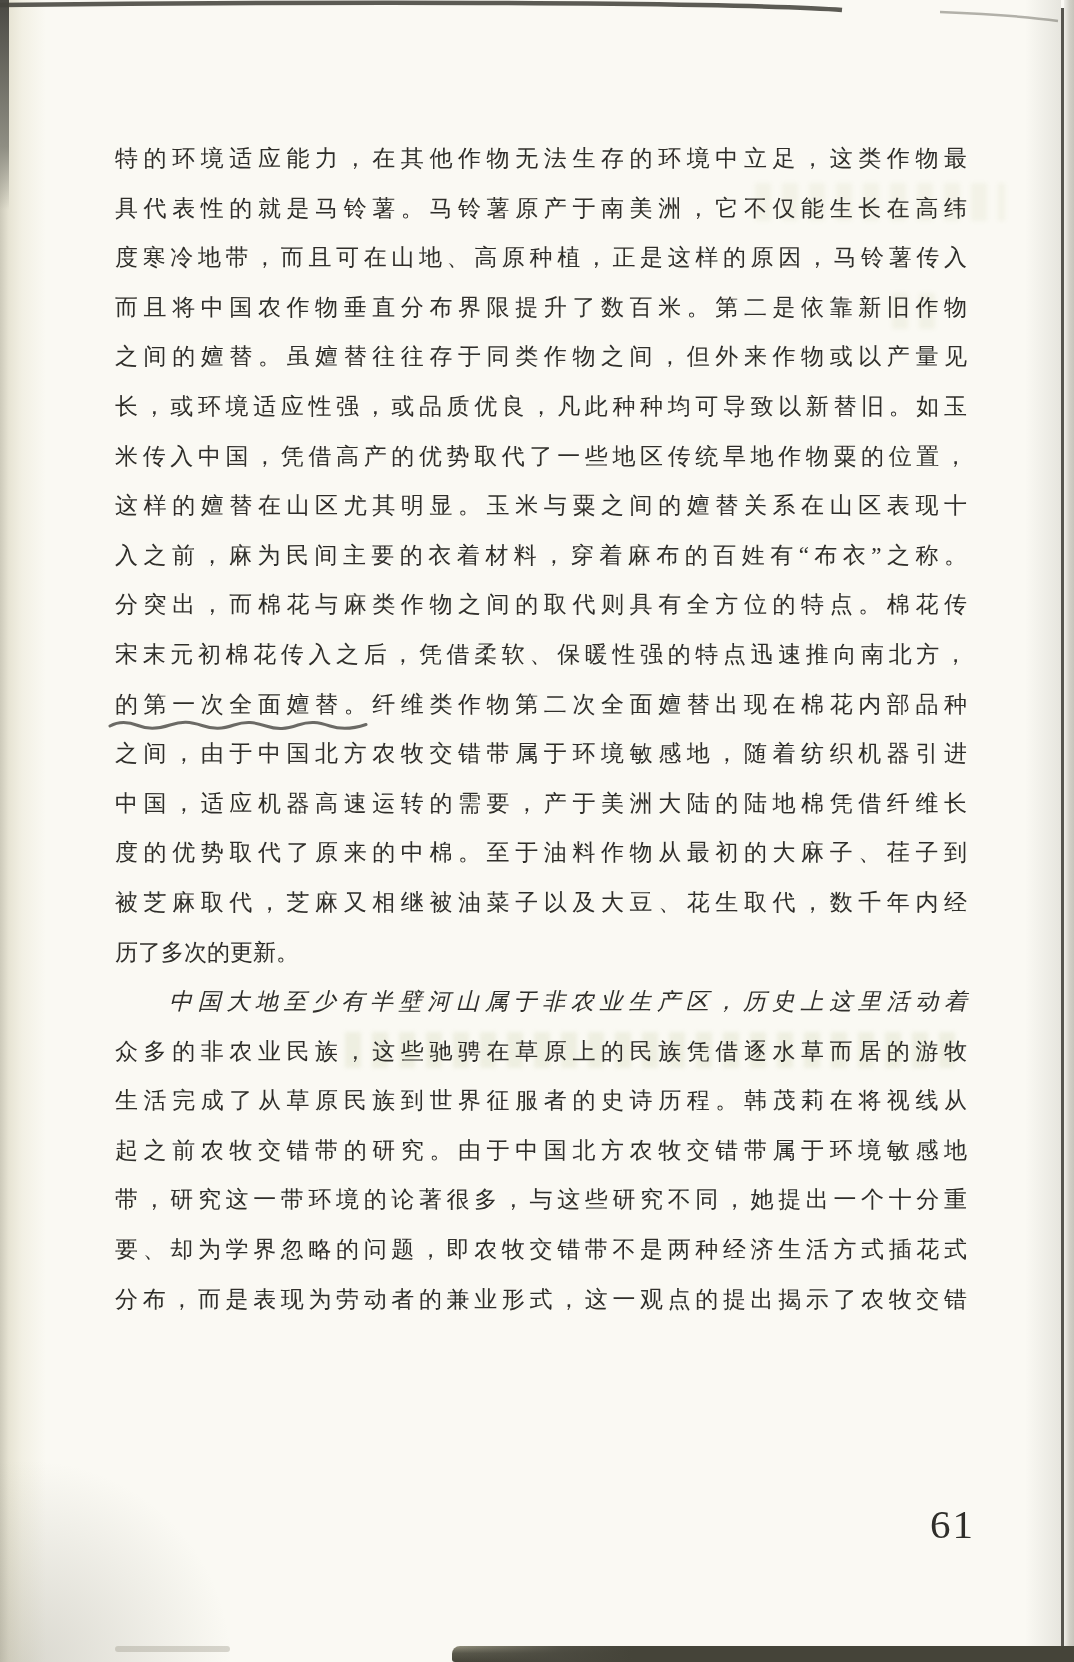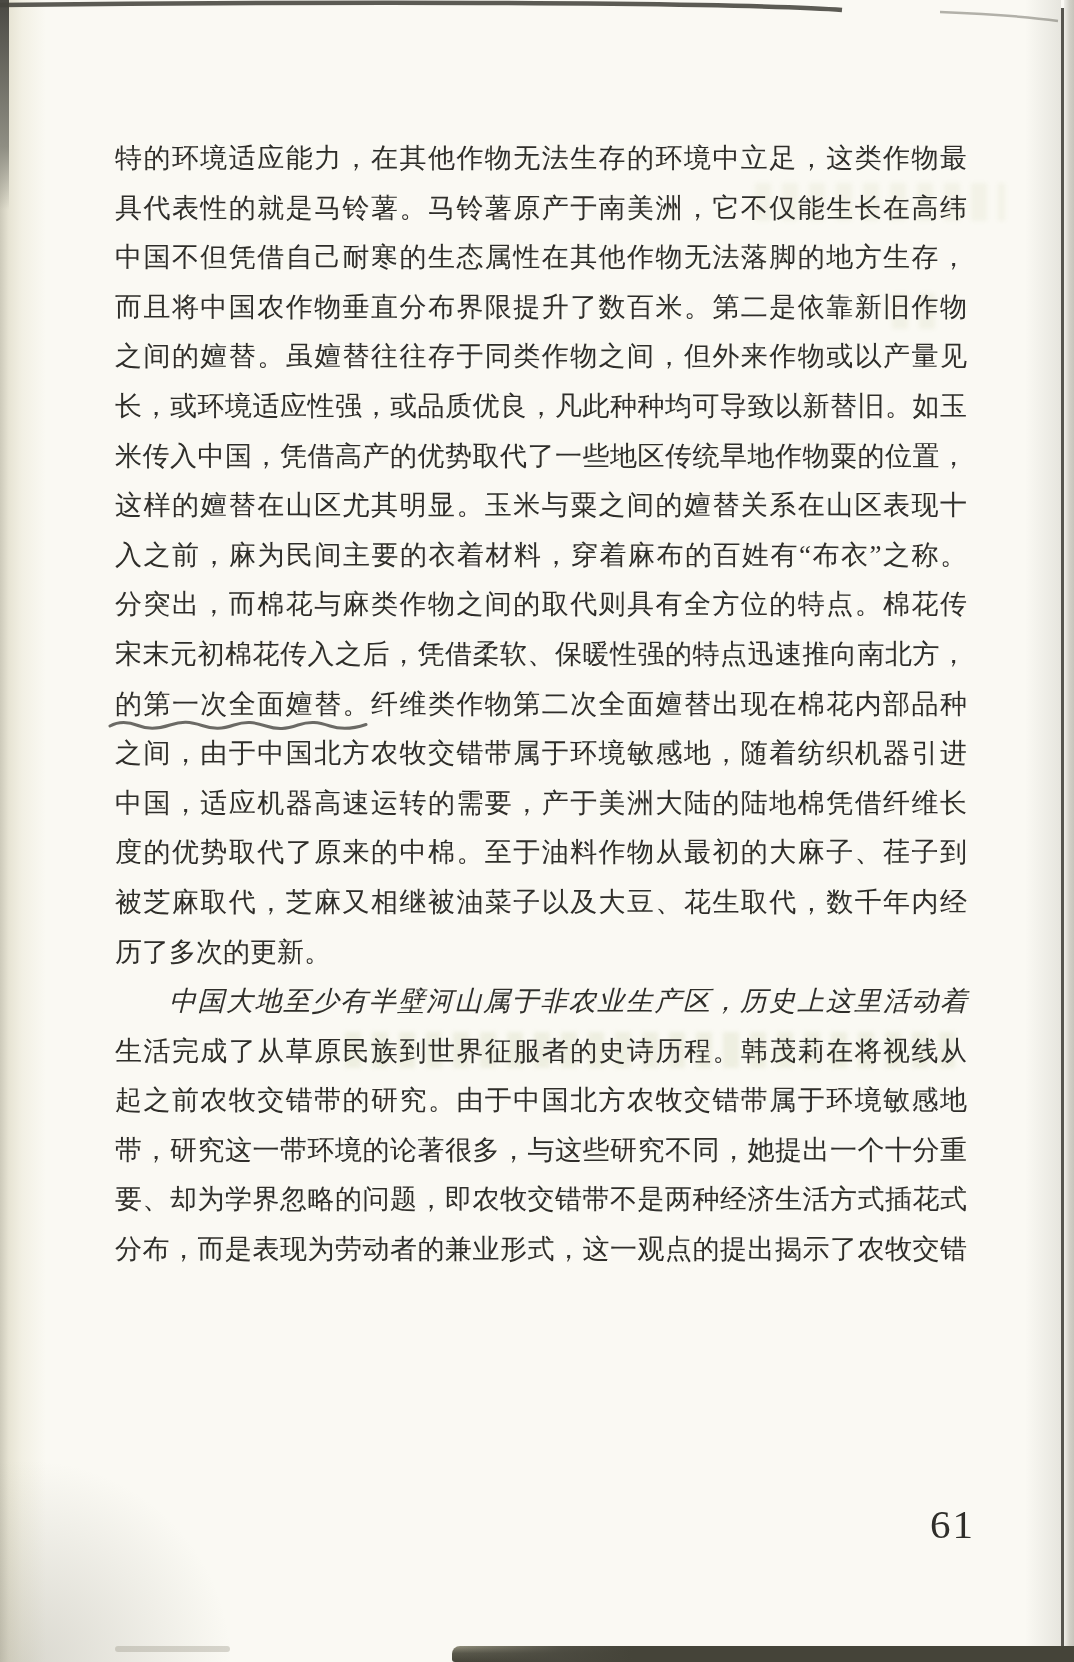--- a/index.html
+++ b/index.html
@@ -54,21 +54,21 @@
     position:absolute; filter:blur(2px);
     background:repeating-linear-gradient(90deg,rgba(152,162,92,0.22) 0 16px,rgba(152,162,92,0) 16px 27px);
   }
   .smudge.s1 { left:345px; top:1032px; width:615px; height:36px; opacity:.55; }
   .smudge.s2 { left:755px; top:183px; width:250px; height:38px; opacity:.35; }
   .smudge.s3 { left:892px; top:293px; width:52px; height:36px; opacity:.4; }
 
   
   .text {
     position:absolute; left:115px; top:134px; width:852px;
-    color:#2f2e2a; font-size:27px;
+    color:#2f2e2a; font-size:23px;
   }
   .line {
     height:49.6px; line-height:49.6px;
     text-align:justify; text-align-last:justify;
     overflow:visible;
   }
   .line.flush { text-align:center; text-align-last:left; }
   .line.indent { text-indent:54px;font-style:italic; }
 
   .wavy { position:absolute; left:108px; top:718px; }
@@ -97,38 +97,39 @@
   <div class="corner-curl"></div>
 
   <div class="smudge s1"></div>
   <div class="smudge s2"></div>
   <div class="smudge s3"></div>
 
   <div class="text">
     <div class="para">
       <div class="line">特的环境适应能力，在其他作物无法生存的环境中立足，这类作物最</div>
       <div class="line">具代表性的就是马铃薯。马铃薯原产于南美洲，它不仅能生长在高纬</div>
-      <div class="line">中国不但凭借自己耐寒的生态属性在其他作物无法落脚的地方生存，</div>
+      <div class="line">度寒冷地带，而且可在山地、高原种植，正是这样的原因，马铃薯传入</div>
       <div class="line">而且将中国农作物垂直分布界限提升了数百米。第二是依靠新旧作物</div>
       <div class="line">之间的嬗替。虽嬗替往往存于同类作物之间，但外来作物或以产量见</div>
       <div class="line">长，或环境适应性强，或品质优良，凡此种种均可导致以新替旧。如玉</div>
       <div class="line">米传入中国，凭借高产的优势取代了一些地区传统旱地作物粟的位置，</div>
       <div class="line">这样的嬗替在山区尤其明显。玉米与粟之间的嬗替关系在山区表现十</div>
       <div class="line">入之前，麻为民间主要的衣着材料，穿着麻布的百姓有“布衣”之称。</div>
       <div class="line">分突出，而棉花与麻类作物之间的取代则具有全方位的特点。棉花传</div>
       <div class="line">宋末元初棉花传入之后，凭借柔软、保暖性强的特点迅速推向南北方，</div>
       <div class="line">的第一次全面嬗替。纤维类作物第二次全面嬗替出现在棉花内部品种</div>
       <div class="line">之间，由于中国北方农牧交错带属于环境敏感地，随着纺织机器引进</div>
       <div class="line">中国，适应机器高速运转的需要，产于美洲大陆的陆地棉凭借纤维长</div>
       <div class="line">度的优势取代了原来的中棉。至于油料作物从最初的大麻子、荏子到</div>
       <div class="line">被芝麻取代，芝麻又相继被油菜子以及大豆、花生取代，数千年内经</div>
       <div class="line flush">历了多次的更新。</div>
     </div>
     <div class="para">
       <div class="line indent">中国大地至少有半壁河山属于非农业生产区，历史上这里活动着</div>
+      <div class="line">众多的非农业民族，这些驰骋在草原上的民族凭借逐水草而居的游牧</div>
       <div class="line">生活完成了从草原民族到世界征服者的史诗历程。韩茂莉在将视线从</div>
       <div class="line">起之前农牧交错带的研究。由于中国北方农牧交错带属于环境敏感地</div>
       <div class="line">带，研究这一带环境的论著很多，与这些研究不同，她提出一个十分重</div>
       <div class="line">要、却为学界忽略的问题，即农牧交错带不是两种经济生活方式插花式</div>
       <div class="line">分布，而是表现为劳动者的兼业形式，这一观点的提出揭示了农牧交错</div>
     </div>
   </div>
 
   <svg class="wavy" width="264" height="16" viewBox="0 0 264 16">
     <path d="M2,8 C10,3.5 20,3.5 30,7.5 S50,11 62,7 S82,3.5 94,7.5 S114,11 126,7 S146,4 158,8 S178,11 190,7 S210,4 222,8 S246,10.5 258,6.5" stroke="#4c4b45" stroke-width="3" fill="none" stroke-linecap="round" opacity="0.82"></path>

